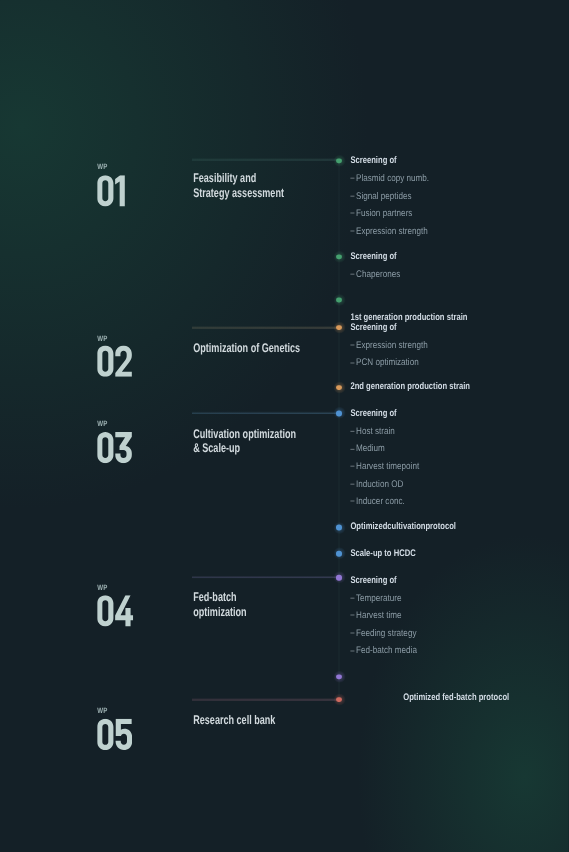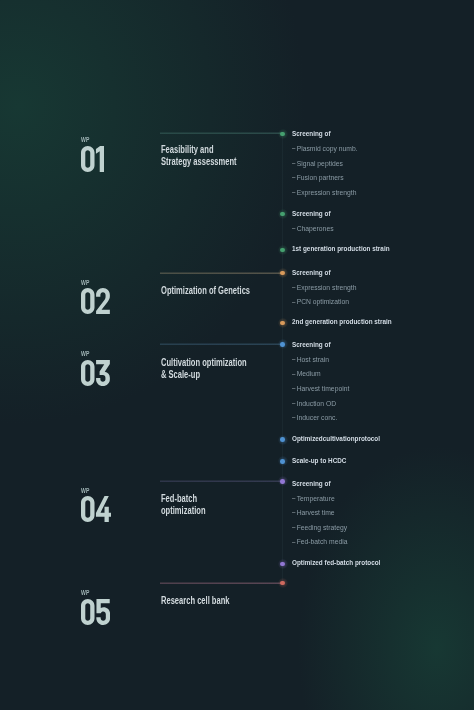--- a/index.html
+++ b/index.html
@@ -74,21 +74,21 @@
       <div class="det-sub" style="position: absolute; left: 0px; top: 58.4px;"><span class="dash"></span><span>Expression strength</span></div>
     </div>
     <div class="node-glow" style="top: 209px; background: radial-gradient(circle, rgba(69, 160, 111, 0.4) 0%, rgba(69, 160, 111, 0.16) 45%, rgba(69, 160, 111, 0) 75%);"></div>
     <div class="node" style="top: 211.7px; background: rgb(69, 160, 111);"></div>
     <div class="det" style="top: 210.1px;">
       <div class="det-head">Screening of</div>
       <div class="det-sub" style="position: absolute; left: 0px; top: 14.6px;"><span class="dash"></span><span>Chaperones</span></div>
     </div>
     <div class="node-glow" style="top: 244.8px; background: radial-gradient(circle, rgba(69, 160, 111, 0.4) 0%, rgba(69, 160, 111, 0.16) 45%, rgba(69, 160, 111, 0) 75%);"></div>
     <div class="node" style="top: 247.5px; background: rgb(69, 160, 111);"></div>
-    <div class="det" style="top: 245px;">
+    <div class="det" style="top: 261px;">
       <div class="det-head">1st generation production strain</div>
     </div>
     <div class="wp-rule" style="top: 271.9px; background-image: linear-gradient(rgba(175, 156, 122, 0.22) 0%, rgba(175, 156, 122, 0.22) 50%, rgba(175, 156, 122, 0.42) 50%, rgba(175, 156, 122, 0.42) 100%); opacity: 1; mask-image: linear-gradient(90deg, rgba(0, 0, 0, 0.84) 0%, rgb(0, 0, 0) 100%);"></div>
     <div class="wp-kicker" style="top: 279.5px;">WP</div>
     <div class="wp-num" style="top: 288.2px;">
       <svg width="28.990000000000002" height="26" viewBox="0 0 111.5 100">
         <path transform="translate(0,0)" d="M26 0 C11.6 0 0 11.6 0 26 L0 74 C0 88.4 11.6 100 26 100 C40.4 100 52 88.4 52 74 L52 26 C52 11.6 40.4 0 26 0 Z M26 16.5 C31.3 16.5 35.5 20.7 35.5 26 L35.5 74 C35.5 79.3 31.3 83.5 26 83.5 C20.7 83.5 16.5 79.3 16.5 74 L16.5 26 C16.5 20.7 20.7 16.5 26 16.5 Z"></path>
         <path transform="translate(57.5,0)" d="M27 0 C11.6 0 0.5 11.6 0.5 27 L0.5 34 L17 34 L17 27 C17 21 21.2 16.5 27 16.5 C32.8 16.5 37 21 37 27 L37 33.5 C37 39 35 43.5 30.5 49.5 L0.5 88 L0.5 100 L53.5 100 L53.5 83.5 L21.5 83.5 L44 55 C51 46 53.5 39.5 53.5 32 L53.5 27 C53.5 11.6 42.4 0 27 0 Z"></path>
       </svg>
     </div>
@@ -155,21 +155,21 @@
     <div class="node" style="top: 479px; background: rgb(146, 119, 212);"></div>
     <div class="det" style="top: 480px;">
       <div class="det-head">Screening of</div>
       <div class="det-sub" style="position: absolute; left: 0px; top: 14.6px;"><span class="dash"></span><span>Temperature</span></div>
       <div class="det-sub" style="position: absolute; left: 0px; top: 29.2px;"><span class="dash"></span><span>Harvest time</span></div>
       <div class="det-sub" style="position: absolute; left: 0px; top: 43.8px;"><span class="dash"></span><span>Feeding strategy</span></div>
       <div class="det-sub" style="position: absolute; left: 0px; top: 58.4px;"><span class="dash"></span><span>Fed-batch media</span></div>
     </div>
     <div class="node-glow" style="top: 559px; background: radial-gradient(circle, rgba(146, 119, 212, 0.4) 0%, rgba(146, 119, 212, 0.16) 45%, rgba(146, 119, 212, 0) 75%);"></div>
     <div class="node" style="top: 561.7px; background: rgb(146, 119, 212);"></div>
-    <div class="det" style="top: 559px;">
+    <div class="det" style="top: 577px; margin-left: 44px;">
       <div class="det-head">Optimized fed-batch protocol</div>
     </div>
     <div class="wp-rule" style="top: 581.9px; background-image: linear-gradient(rgba(187, 122, 146, 0.22) 0%, rgba(187, 122, 146, 0.22) 50%, rgba(187, 122, 146, 0.42) 50%, rgba(187, 122, 146, 0.42) 100%); opacity: 1; mask-image: linear-gradient(90deg, rgba(0, 0, 0, 0.84) 0%, rgb(0, 0, 0) 100%);"></div>
     <div class="wp-kicker" style="top: 589.5px;">WP</div>
     <div class="wp-num" style="top: 598.8px;">
       <svg width="29.12" height="26" viewBox="0 0 112 100">
         <path transform="translate(0,0)" d="M26 0 C11.6 0 0 11.6 0 26 L0 74 C0 88.4 11.6 100 26 100 C40.4 100 52 88.4 52 74 L52 26 C52 11.6 40.4 0 26 0 Z M26 16.5 C31.3 16.5 35.5 20.7 35.5 26 L35.5 74 C35.5 79.3 31.3 83.5 26 83.5 C20.7 83.5 16.5 79.3 16.5 74 L16.5 26 C16.5 20.7 20.7 16.5 26 16.5 Z"></path>
         <path transform="translate(57.5,0)" d="M2 0 L2 55 L18.5 55 C20.5 50.5 23.8 48 28 48 C33.8 48 38 52.5 38 58.5 L38 73 C38 79.2 33.8 83.5 28 83.5 C22.2 83.5 18 79.2 18 73 L18 70 L1.5 70 L1.5 73 C1.5 88.5 12.6 100 28 100 C43.4 100 54.5 88.5 54.5 73 L54.5 58.5 C54.5 43.2 44 32 30 32 C25.5 32 21.7 33 18.5 34.8 L18.5 16.5 L53 16.5 L53 0 Z"></path>
       </svg>
     </div>

